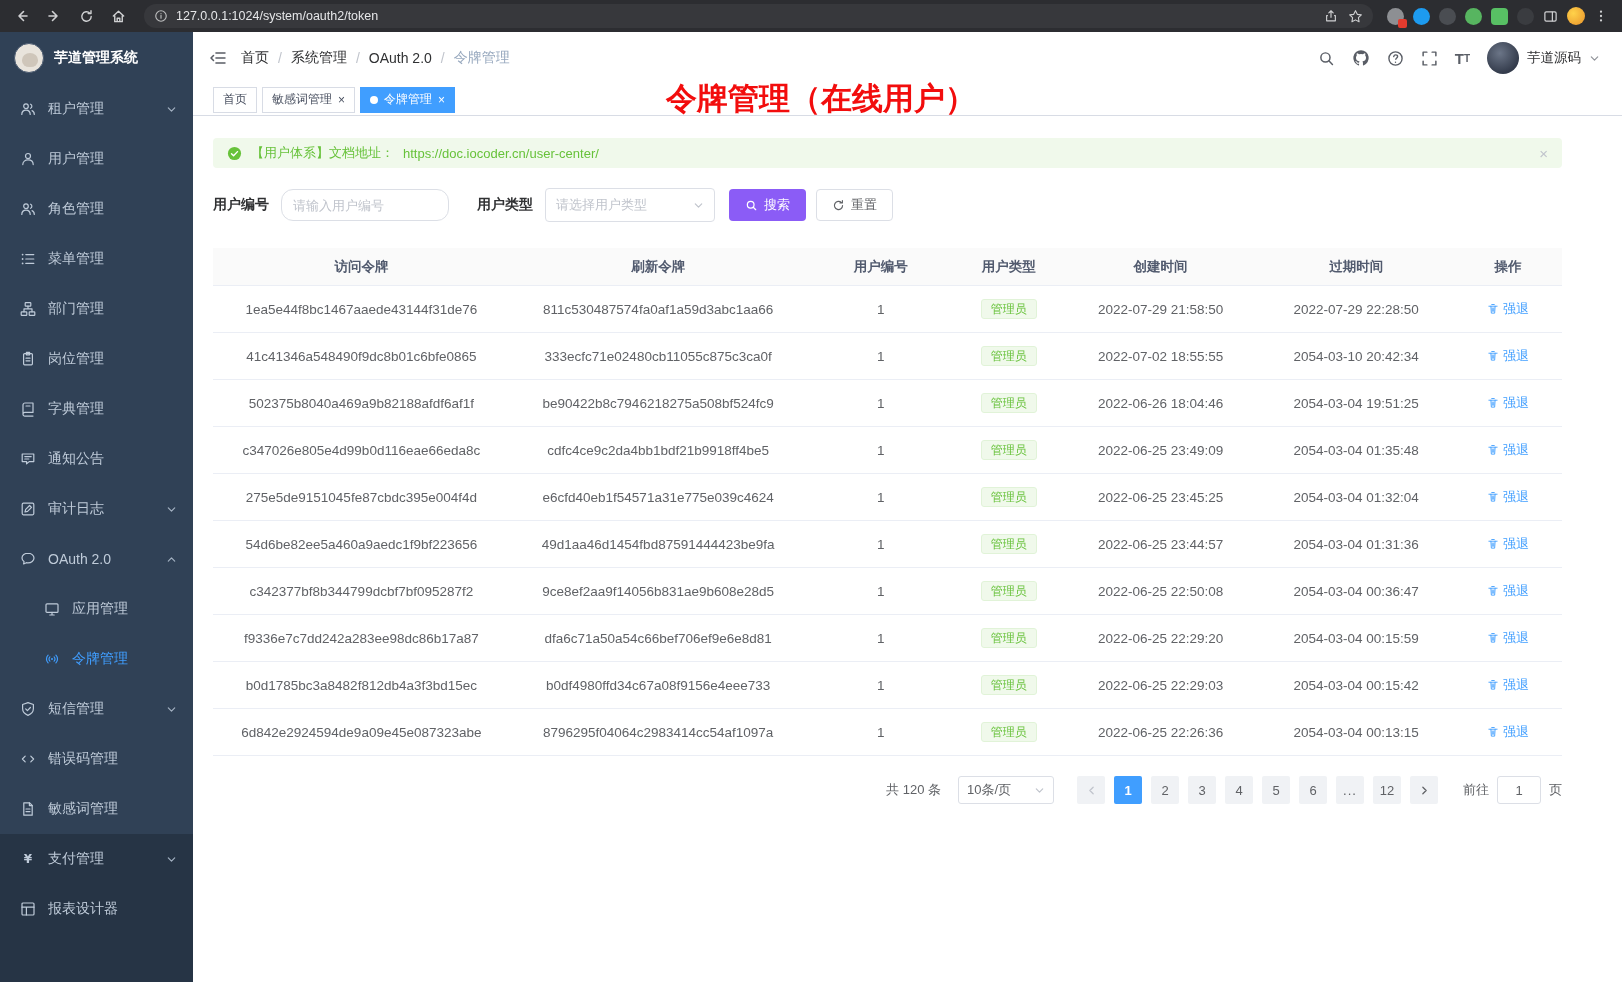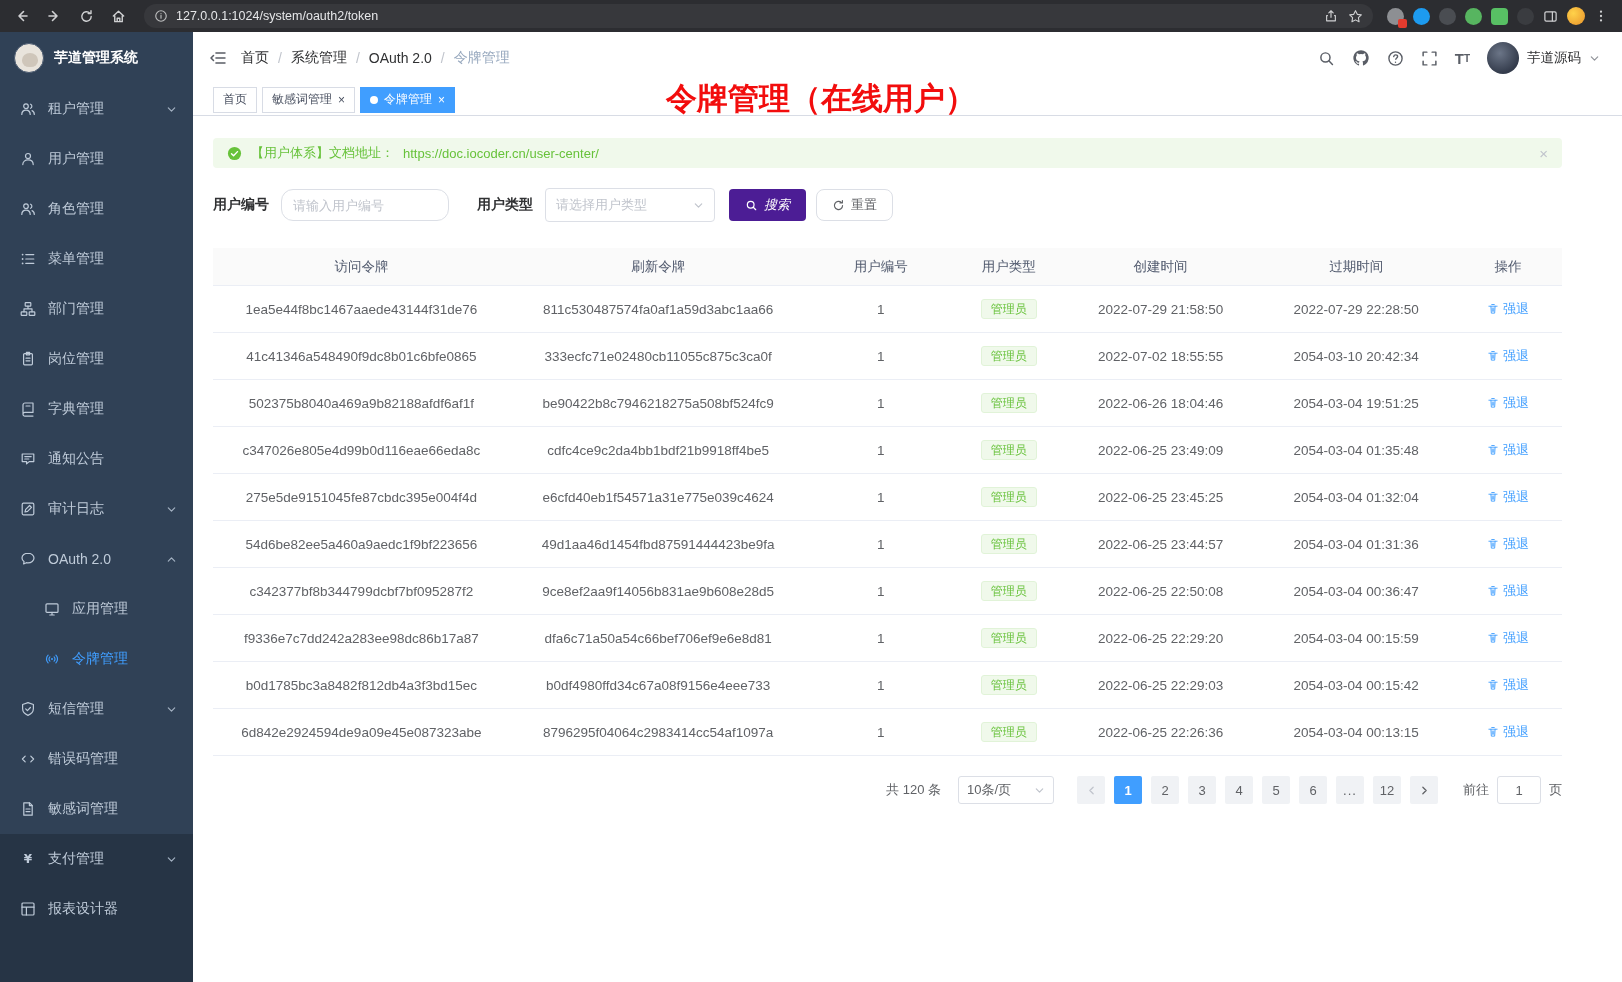--- a/index.html
+++ b/index.html
@@ -70,26 +70,26 @@
 
   .filters { margin-top:20px; display:flex; align-items:center; }
   .f-label { font-size:14px; font-weight:bold; color:#303133; margin-right:12px; white-space:nowrap; }
   .f-label + .txt-input { margin-right:28px; }
   .txt-input { width:168px; height:32px; border:1px solid #dcdfe6; border-radius:12px; padding:0 11px; font-size:13px; color:#606266; font-family:inherit; outline:none; }
   .txt-input::placeholder { color:#c0c4cc; }
   .select { width:170px; height:32px; border:1px solid #dcdfe6; border-radius:4px; display:flex; align-items:center; padding:16px 10px; margin-right:14px; cursor:pointer; background:#fff; }
   .select .ph { color:#c0c4cc; font-size:13px; flex:1 1 auto; }
   .select .caret { color:#c0c4cc; }
   .btn { height:32px; border-radius:4px; display:inline-flex; align-items:center; gap:6px; padding:0 15px; font-size:13px; cursor:pointer; border:1px solid transparent; }
-  .btn-primary { background:#4c1d95; color:#fff;font-style:italic; }
-  .btn-plain { background:#fff; color:#606266; border-color:#dcdfe6; margin-left:10px;border-radius:8px; }
+  .btn-primary { background:#8b5cf6; color:#fff; }
+  .btn-plain { background:#fff; color:#606266; border-color:#dcdfe6; margin-left:10px; }
 
   
   .table { margin-top:26px; width:100%; font-size:13.5px; }
-  .thead { display:flex; align-items:center; height:38px; background:#fafafa; border-bottom:1px solid #ebeef5; color:#515a6e; font-weight:normal; font-size:13.5px; }
+  .thead { display:flex; align-items:center; height:38px; background:#fafafa; border-bottom:1px solid #ebeef5; color:#515a6e; font-weight:bold; font-size:13.5px; }
   .trow { display:flex; align-items:center; height:47px; border-bottom:1px solid #ebeef5; color:#606266; }
   .th, .td { text-align:center; padding:0 6px; overflow:hidden; white-space:nowrap; }
   .c-access{width:22%;} .c-refresh{width:22%;} .c-uid{width:11%;} .c-utype{width:8%;}
   .c-created{width:14.5%;} .c-expires{width:14.5%;} .c-action{width:8%;}
   .tag { display:inline-block; background:#f0f9eb; border:1px solid #e1f3d8; color:#67c23a; font-size:12px; padding:3px 9px; border-radius:3px; line-height:1; }
   .force-logout { color:#409eff; display:inline-flex; align-items:center; gap:4px; font-size:13px; cursor:pointer; text-decoration:none; }
 
   
   .pagination { margin-top:20px; display:flex; align-items:center; justify-content:flex-end; gap:9px; font-size:13px; color:#606266; }
   .pg-total { margin-right:8px; }

